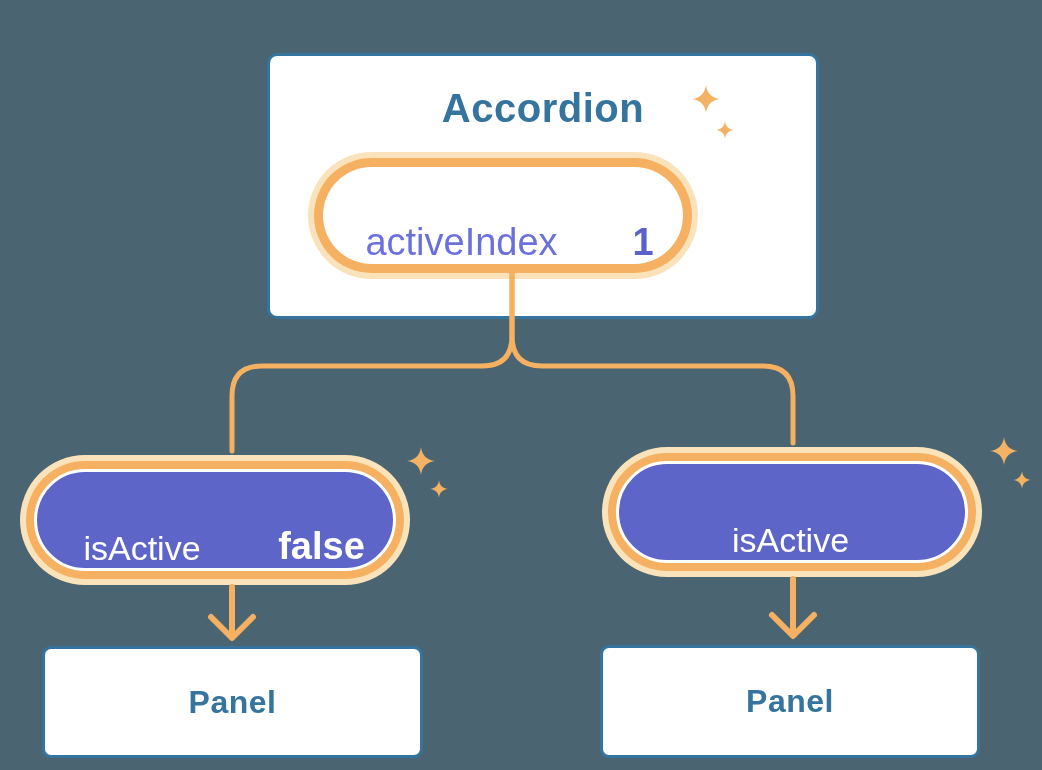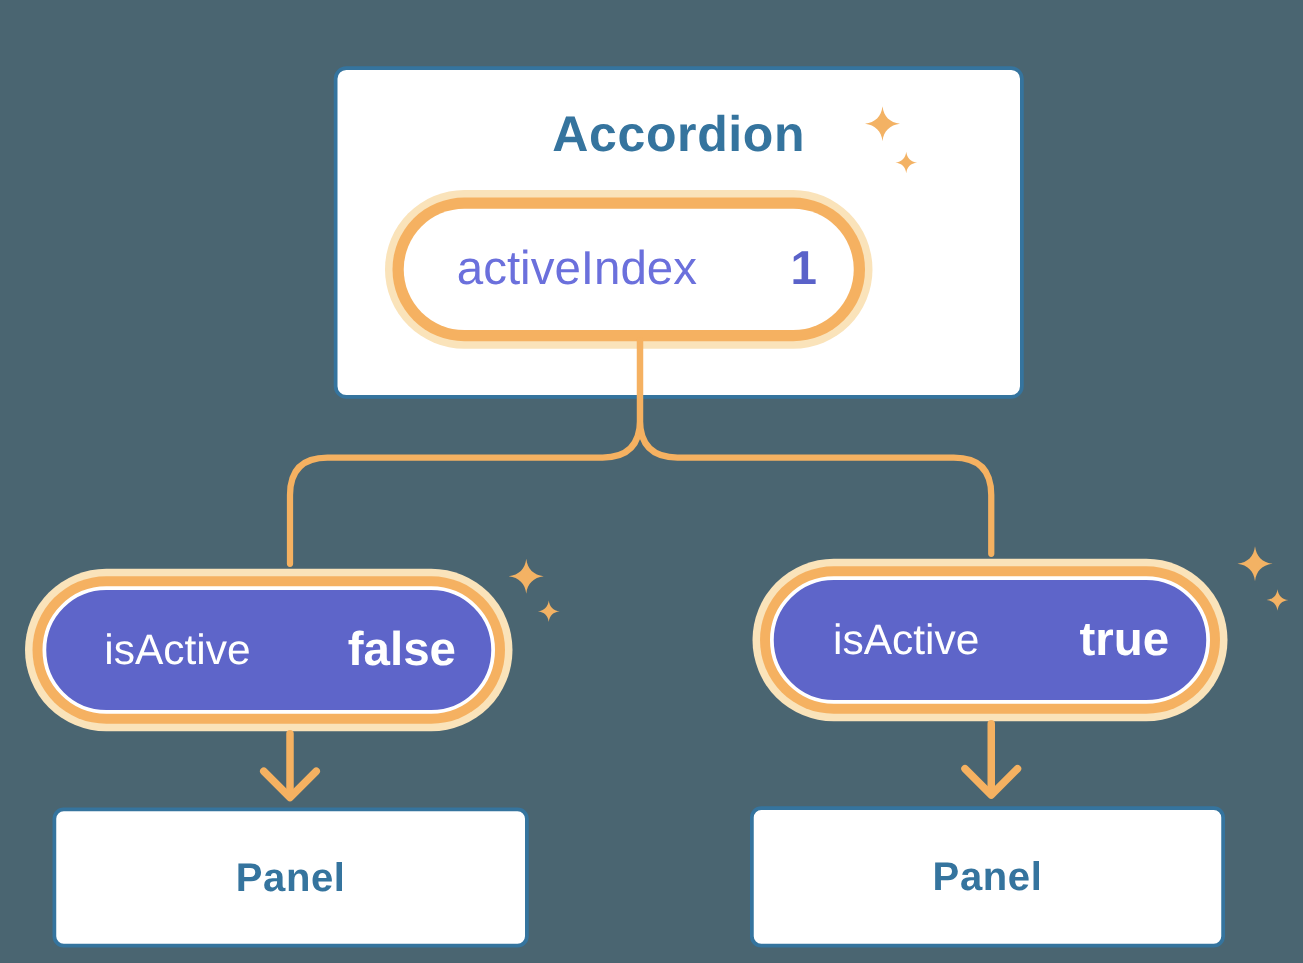--- a/index.html
+++ b/index.html
@@ -80,21 +80,21 @@
     width: 100%; height: 100%;
     background: var(--connector-orange);
     border-radius: 999px;
     box-sizing: border-box;
   }
   .pill .body {
     width: 100%; height: 100%;
     border-radius: 999px;
     box-sizing: border-box;
     display: flex;
-    align-items: center;
+    align-items: flex-end;
     overflow: hidden;
   }
   .cell {
     display: flex;
     align-items: center;
     justify-content: center;
     white-space: nowrap;
   }
 
   
@@ -196,21 +196,20 @@
         <span class="cell value-cell">false</span>
       </div>
     </div>
   </div>
 
   <div class="pill prop-pill prop-pill-right">
     <div class="ring">
       <div class="body">
         <span class="cell label-cell">isActive</span>
         <span class="divider"></span>
-        <span class="cell value-cell">true</span>
       </div>
     </div>
   </div>
 
   <div class="panel-box panel-left">Panel</div>
   <div class="panel-box panel-right">Panel</div>
 
   <svg class="overlay" width="1042" height="770" viewBox="0 0 1042 770">
 
     <path class="connector" d="M512 272 L512 336 Q512 366 482 366 L262 366 Q232 366 232 396 L232 451"></path>

